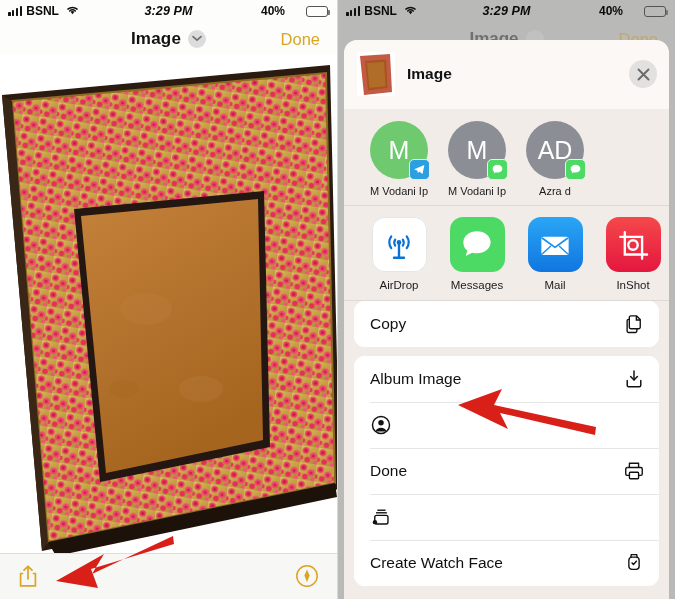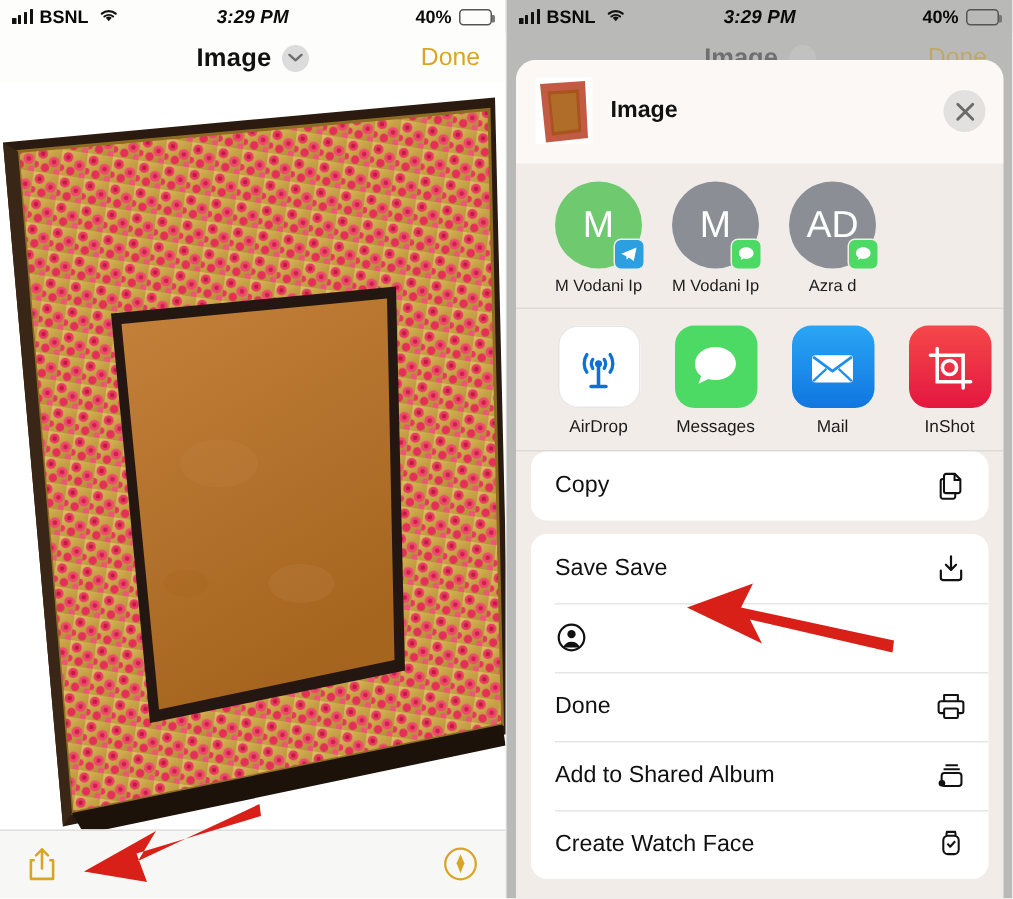--- a/index.html
+++ b/index.html
@@ -19,21 +19,21 @@
     font-size: 12.5px; font-weight: 700; color: #0a0a0a;
     position: relative; flex: none;
   }
   .sb-left { display: flex; align-items: center; gap: 4px; }
   .sb-center {
     position: absolute; left: 0; right: 0; text-align: center;
     font-size: 12.5px; font-weight: 700; letter-spacing: .1px;
     pointer-events: none;
     font-style: italic;
   }
-  .sb-right { margin-left: auto; display: flex; align-items: center; gap: 5px; }
+  .sb-right { margin-left: auto; display: flex; align-items: center; gap: 21px; }
   .bars { display: flex; align-items: flex-end; gap: 1.3px; height: 10px; }
   .bars i { display: block; width: 2.6px; background: #111; border-radius: .4px; }
   .bars i:nth-child(1) { height: 4px; }
   .bars i:nth-child(2) { height: 6px; }
   .bars i:nth-child(3) { height: 8px; }
   .bars i:nth-child(4) { height: 10px; }
   .carrier { font-size: 12px; font-weight: 700; }
   .batt {
     width: 22px; height: 11px; border: 1.3px solid #555; border-radius: 3px;
     position: relative; padding: 1.3px;
@@ -441,21 +441,21 @@
               <span class="action-label">Copy</span>
               <span class="action-icon"><svg width="22" height="22" viewBox="0 0 24 24" fill="none" stroke="#111" stroke-width="1.5">
                   <path d="M8.5 3.2h6.3l4 4v8.4a1.6 1.6 0 0 1-1.6 1.6H8.5a1.6 1.6 0 0 1-1.6-1.6V4.8a1.6 1.6 0 0 1 1.6-1.6z"></path>
                   <path d="M14.6 3.4v4.2h4"></path>
                   <path d="M15.1 17.4v2.3a1.6 1.6 0 0 1-1.6 1.6H6.1a1.6 1.6 0 0 1-1.6-1.6V8.5a1.6 1.6 0 0 1 1.6-1.6h1"></path>
                 </svg></span>
             </div>
           </div>
           <div class="group">
             <div class="action">
-              <span class="action-label">Save Save</span>
+              <span class="action-label">Album Image</span>
               <span class="action-icon"><svg width="22" height="22" viewBox="0 0 24 24" fill="none" stroke="#111" stroke-width="1.6" stroke-linecap="round" stroke-linejoin="round">
                   <path d="M12 3.2v9.6"></path>
                   <path d="M8.3 9.3 12 13 15.7 9.3"></path>
                   <path d="M4.6 13.6v5.2a1.6 1.6 0 0 0 1.6 1.6h11.6a1.6 1.6 0 0 0 1.6-1.6v-5.2"></path>
                 </svg></span>
             </div>
             <div class="action">
               <span class="action-icon"><svg width="22" height="22" viewBox="0 0 24 24">
                   <circle cx="12" cy="12" r="9.3" fill="none" stroke="#111" stroke-width="1.6"></circle>
                   <circle cx="12" cy="9.6" r="3" fill="#111"></circle>
@@ -465,21 +465,20 @@
             <div class="action">
               <span class="action-label">Done</span>
               <span class="action-icon"><svg width="22" height="22" viewBox="0 0 24 24" fill="none" stroke="#111" stroke-width="1.5" stroke-linejoin="round">
                   <path d="M7 8.2V3.6h10v4.6"></path>
                   <path d="M4.6 8.2h14.8a1.6 1.6 0 0 1 1.6 1.6v5.4a1.6 1.6 0 0 1-1.6 1.6H17"></path>
                   <path d="M7 16.8H4.6A1.6 1.6 0 0 1 3 15.2V9.8a1.6 1.6 0 0 1 1.6-1.6"></path>
                   <rect x="7" y="13.4" width="10" height="7" rx="1"></rect>
                 </svg></span>
             </div>
             <div class="action">
-              <span class="action-label">Add to Shared Album</span>
               <span class="action-icon"><svg width="22" height="22" viewBox="0 0 24 24" fill="none" stroke="#111" stroke-width="1.5" stroke-linejoin="round">
                   <path d="M8 4.6h9"></path>
                   <path d="M6.6 7.4h11.8"></path>
                   <rect x="5.2" y="10.2" width="14.4" height="9.4" rx="2"></rect>
                   <circle cx="5.4" cy="17.6" r="2.4" fill="#111" stroke="none"></circle>
                 </svg></span>
             </div>
             <div class="action">
               <span class="action-label">Create Watch Face</span>
               <span class="action-icon"><svg width="22" height="22" viewBox="0 0 24 24" fill="none" stroke="#111" stroke-width="1.5" stroke-linejoin="round">

